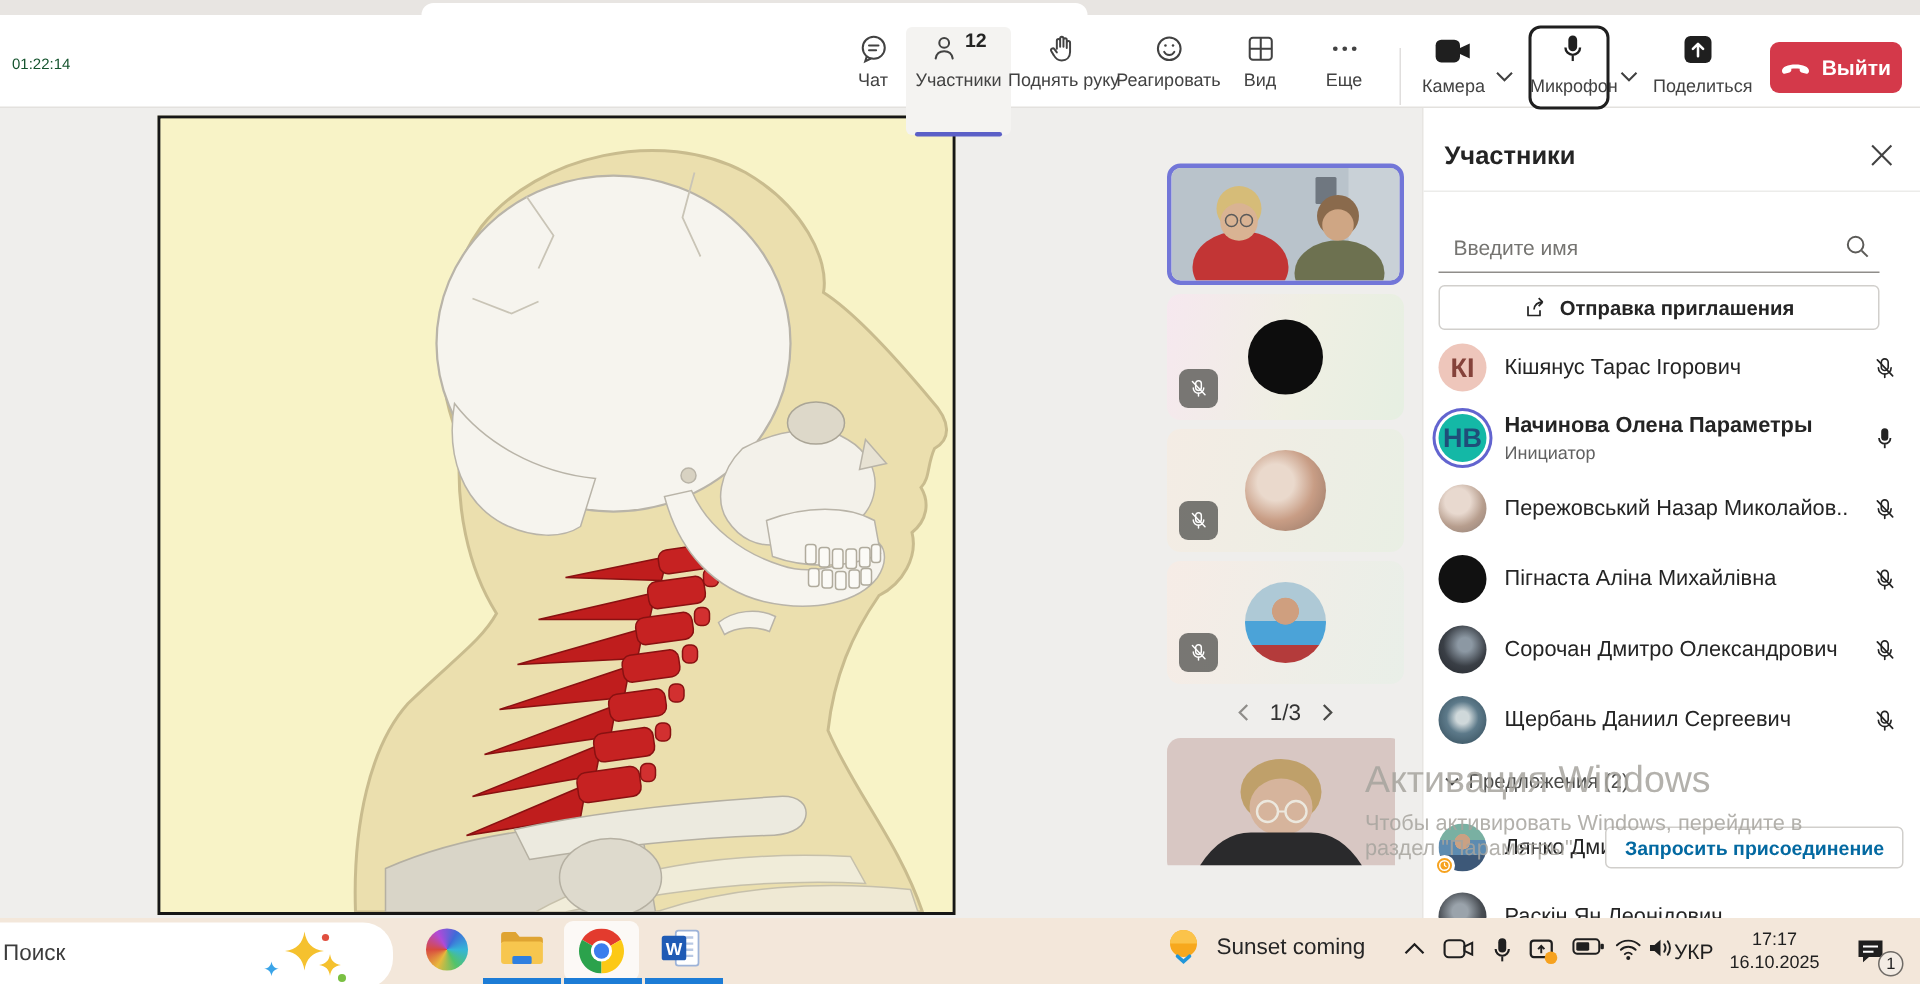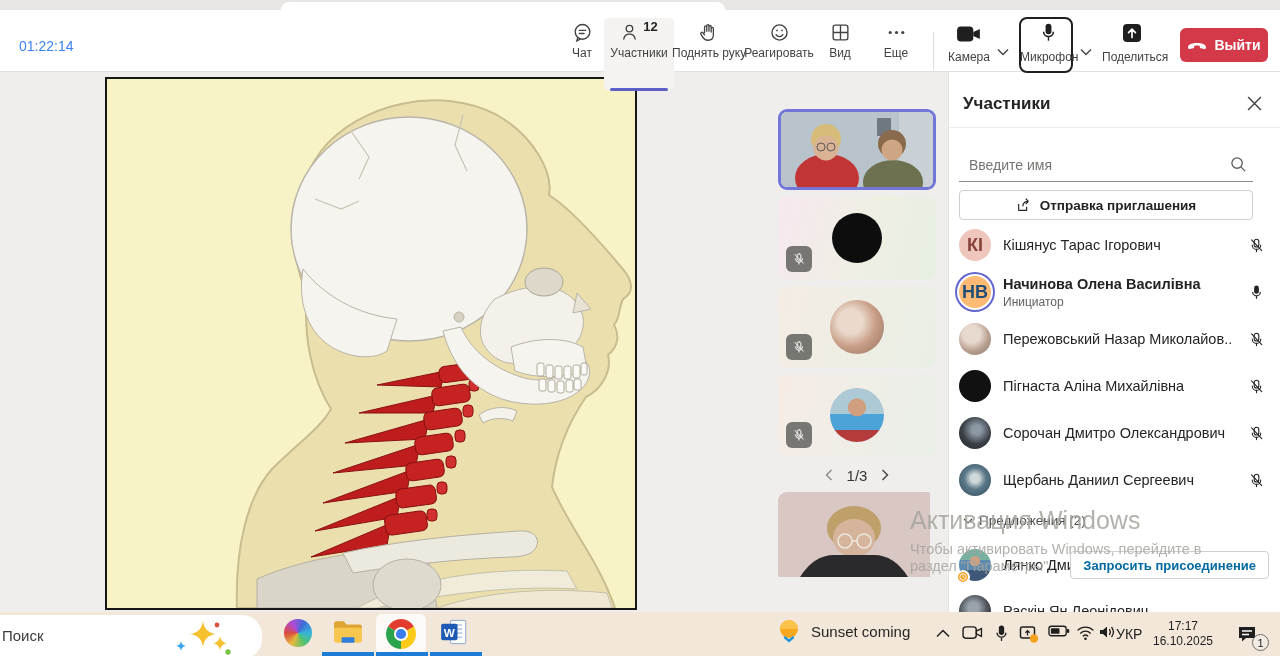--- a/index.html
+++ b/index.html
@@ -7,21 +7,21 @@
   body { font-family:"Liberation Sans", sans-serif; background:#efeeec; }
   .screen { position:relative; width:1280px; height:656px; overflow:hidden; background:#efeeec; }
   .abs { position:absolute; }
 
   
   .topstrip { position:absolute; left:0; top:0; width:1280px; height:10px; background:#e8e5e2; z-index:3; }
   .topstrip-notch { position:absolute; left:281px; top:2px; width:444px; height:8px; background:#ffffff; border-radius:8px 8px 0 0; }
 
   
   .callbar { position:absolute; left:0; top:10px; width:1280px; height:62px; background:#ffffff; border-bottom:1px solid #e3e1de; z-index:4; }
-  .timer { position:absolute; left:19px; top:28px; font-size:14px; color:#3b82f6; }
+  .timer { position:absolute; left:8px; top:28px; font-size:10px; color:#14532d; }
   .tab { position:absolute; top:8px; height:72px; text-align:center; color:#424242; cursor:pointer; }
   .tab .ticon { display:block; height:26px; padding-top:4px; }
   .tab .tlabel { display:block; font-size:12px; margin-top:2px; white-space:nowrap; }
   .tab svg { vertical-align:middle; }
   .tab-selected-bg { background:#f4f3f1; border-radius:4px; }
   .tab-underline { position:absolute; left:50%; transform:translateX(-50%); bottom:-1px; width:58px; height:3px; background:#5b5fc7; border-radius:2px; }
   .pcount { font-size:13px; font-weight:bold; color:#242424; position:relative; top:-6px; margin-left:2px; }
   .vdivider { position:absolute; left:933px; top:22px; width:1px; height:38px; background:#e0dedd; }
   .devlabel { position:absolute; font-size:12px; color:#424242; white-space:nowrap; }
   .chev { position:absolute; color:#424242; }
@@ -419,24 +419,24 @@
               <rect x="7.3" y="2.6" width="5.4" height="9.2" rx="2.7"></rect>
               <path d="M5 9.6a5 5 0 0 0 10 0"></path>
               <path d="M10 14.6v2.6"></path>
               <path d="M4.2 3.4l12 12.6"></path>
             </g>
           </svg>
       </span>
     </div>
 
     <div class="prow" style="top:196px;height:50px">
-      <span class="pav ring" style="background:#fdba74;color:#1f4e79;top:8px">
+      <span class="pav ring" style="background:#14b8a6;color:#1f4e79;top:8px">
           <span>НВ</span>
         </span>
-      <span class="pname bold" style="top:8px">Начинова Олена Василівна</span>
+      <span class="pname bold" style="top:8px">Начинова Олена Параметры</span>
       <span class="prole" style="top:27px">Инициатор</span>
       <span class="pmic" style="top:16px">
         <svg viewBox="0 0 20 20" width="17" height="17">
             <g fill="#242424">
               <rect x="7.2" y="1.8" width="5.6" height="9.8" rx="2.8"></rect>
               <path d="M4.8 9.4a5.2 5.2 0 0 0 10.4 0h-1.4a3.8 3.8 0 0 1-7.6 0z"></path>
               <rect x="9.3" y="14.2" width="1.4" height="3.2"></rect>
             </g>
           </svg>
       </span>

